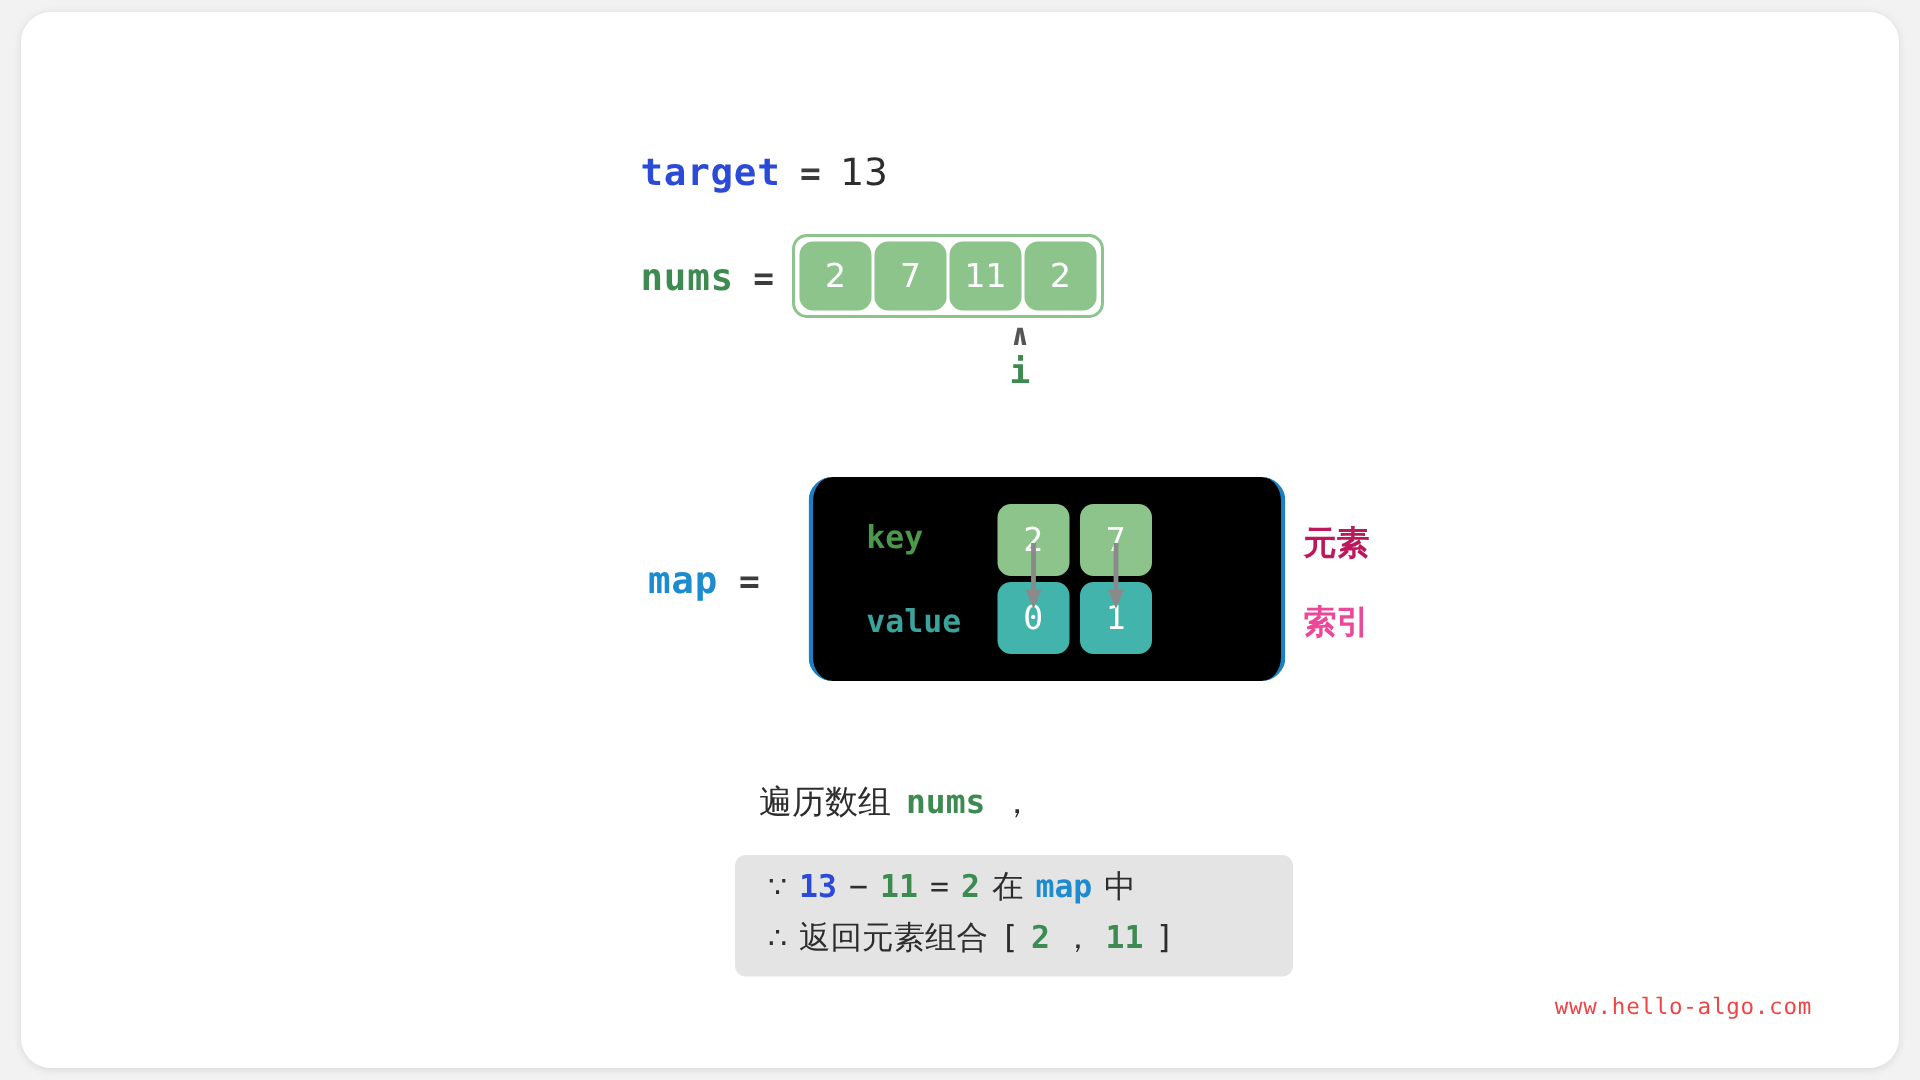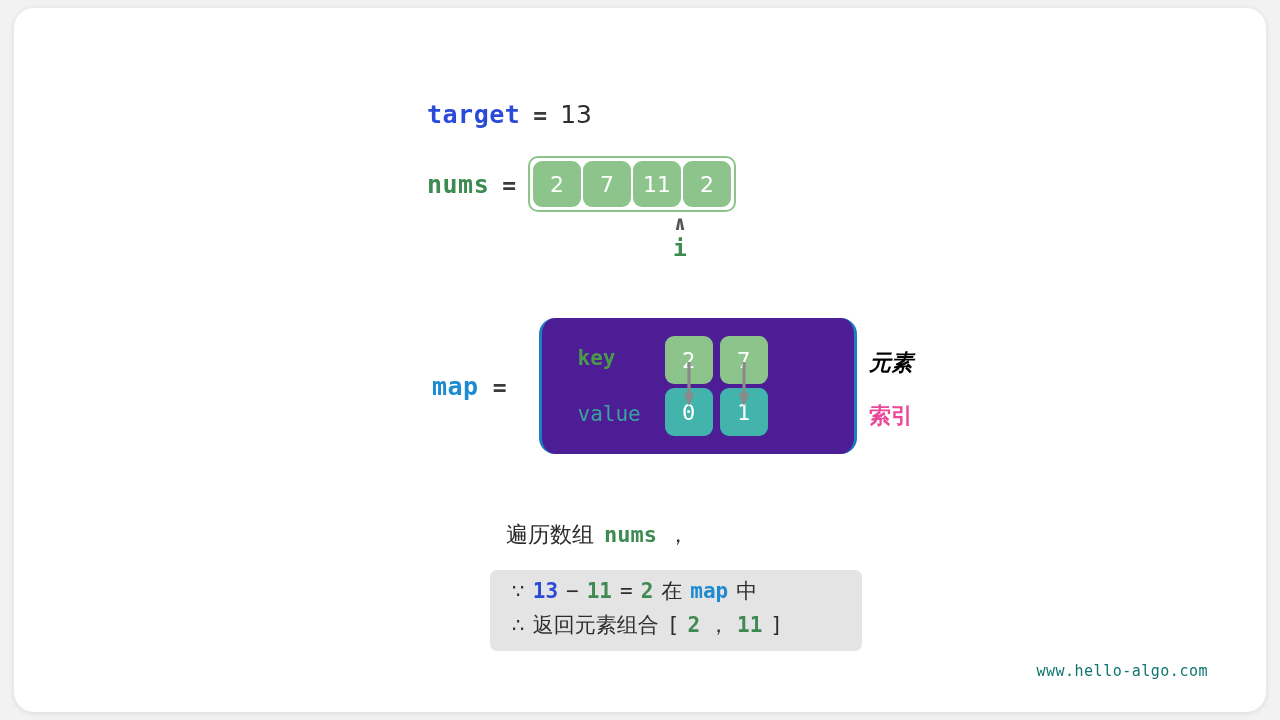--- a/index.html
+++ b/index.html
@@ -143,21 +143,21 @@
   }
   .var-lightblue {
     color: #1c8bd0;
     font-size: 25px;
     letter-spacing: 0.5px;
   }
   .map-box {
     position: relative;
     width: 312px;
     height: 136px;
-    background: #4c1d95;
+    background: #000000;
     border-left: 3px solid #1c7fc4;
     border-right: 3px solid #1c7fc4;
     border-radius: 16px;
     display: flex;
     align-items: center;
   }
   .map-grid {
     position: relative;
     display: flex;
     align-items: center;
@@ -175,21 +175,21 @@
     color: #4b9a4b;
     font-family: "DejaVu Sans Mono", monospace;
     font-weight: bold;
     font-size: 21px;
     height: 38px;
     line-height: 38px;
   }
   .lbl-value {
     color: #3aa39c;
     font-family: "DejaVu Sans Mono", monospace;
-    font-weight: normal;
+    font-weight: bold;
     font-size: 21px;
     height: 38px;
     line-height: 38px;
   }
   .kv-cols {
     display: flex;
     gap: 7px;
     position: relative;
   }
   .kv-col {
@@ -233,27 +233,26 @@
   }
   .side-labels {
     position: absolute;
     left: 855px;
     top: 336px;
     display: flex;
     flex-direction: column;
     gap: 15px;
   }
   .side-green {
-    color: #000000;
+    color: #be185d;
     font-family: "DejaVu Sans", sans-serif;
     font-weight: bold;
     font-size: 22px;
     height: 38px;
     line-height: 38px;
-    font-style: italic;
   }
   .side-teal {
     color: #ec4899;
     font-family: "DejaVu Sans", sans-serif;
     font-weight: bold;
     font-size: 22px;
     height: 38px;
     line-height: 38px;
   }
 
@@ -331,21 +330,21 @@
     color: #2d2d2d;
     font-family: "DejaVu Sans", sans-serif;
     font-size: 21px;
   }
 
   
   .watermark {
     position: absolute;
     right: 58px;
     bottom: 32px;
-    color: #0f766e;
+    color: #ef4444;
     font-family: "DejaVu Sans Mono", monospace;
     font-size: 15px;
     letter-spacing: 0.5px;
   }
 </style>
 </head>
 <body>
 
 <div class="canvas">
   <div class="card">

